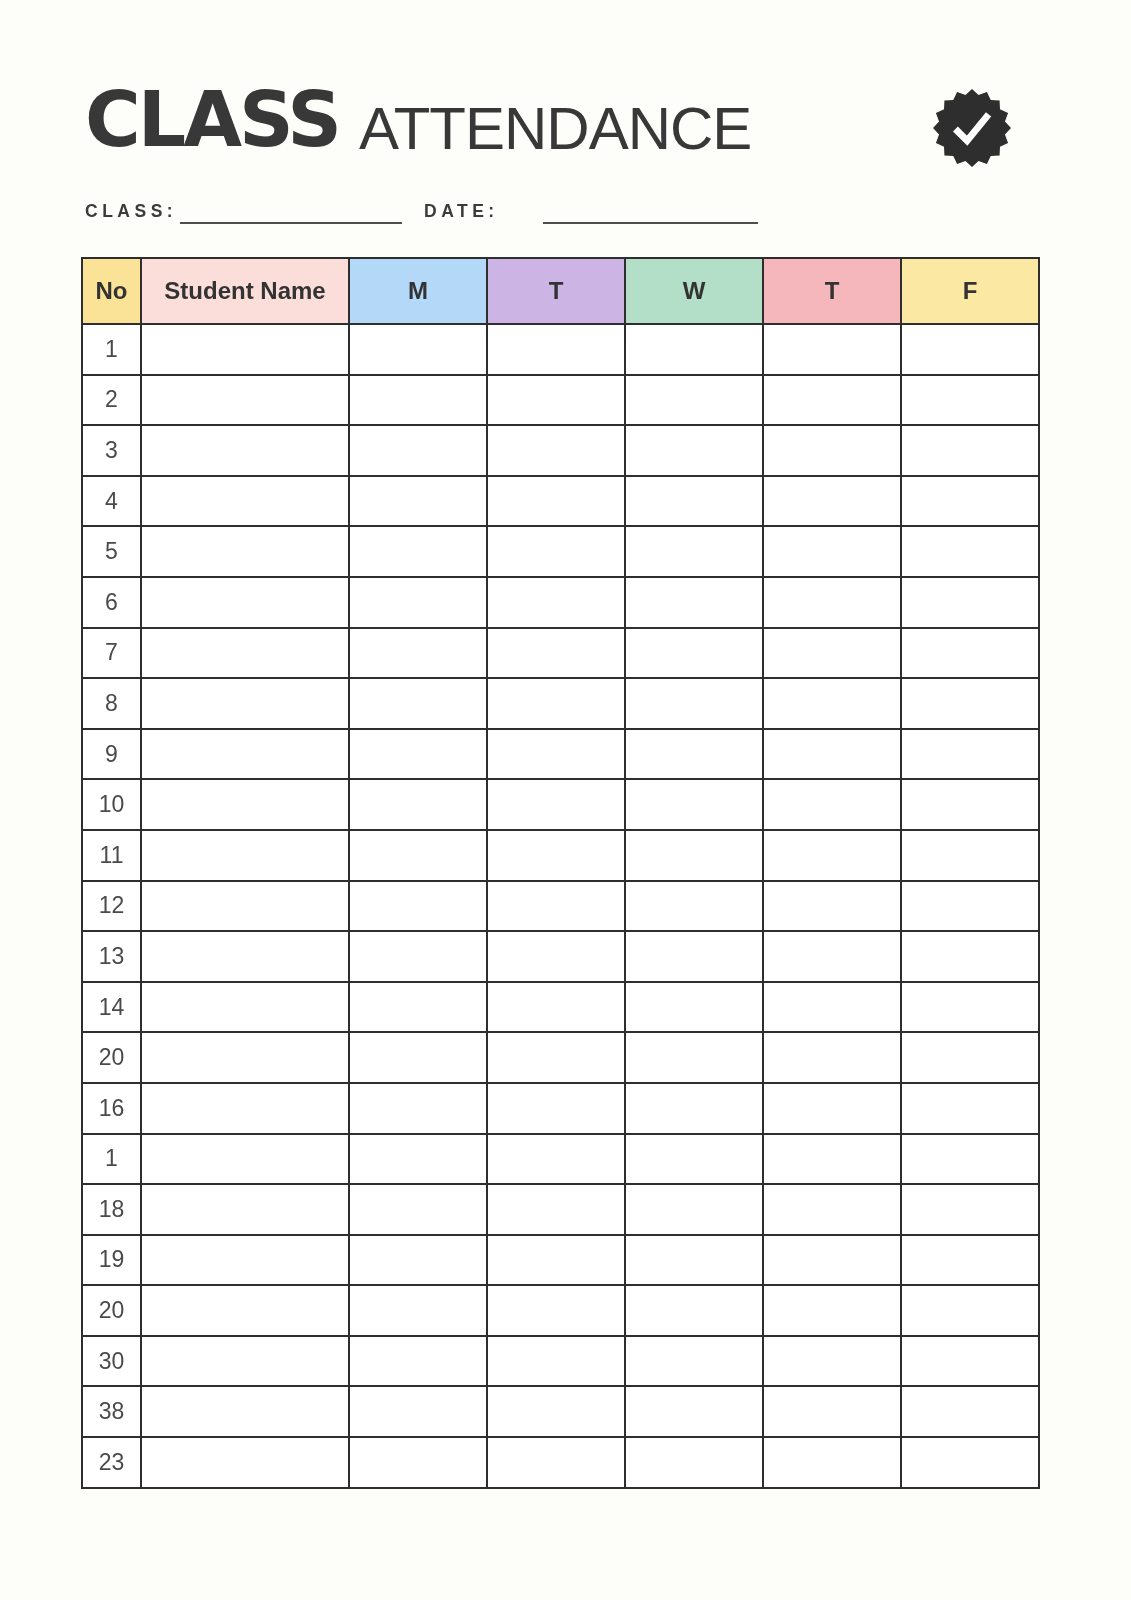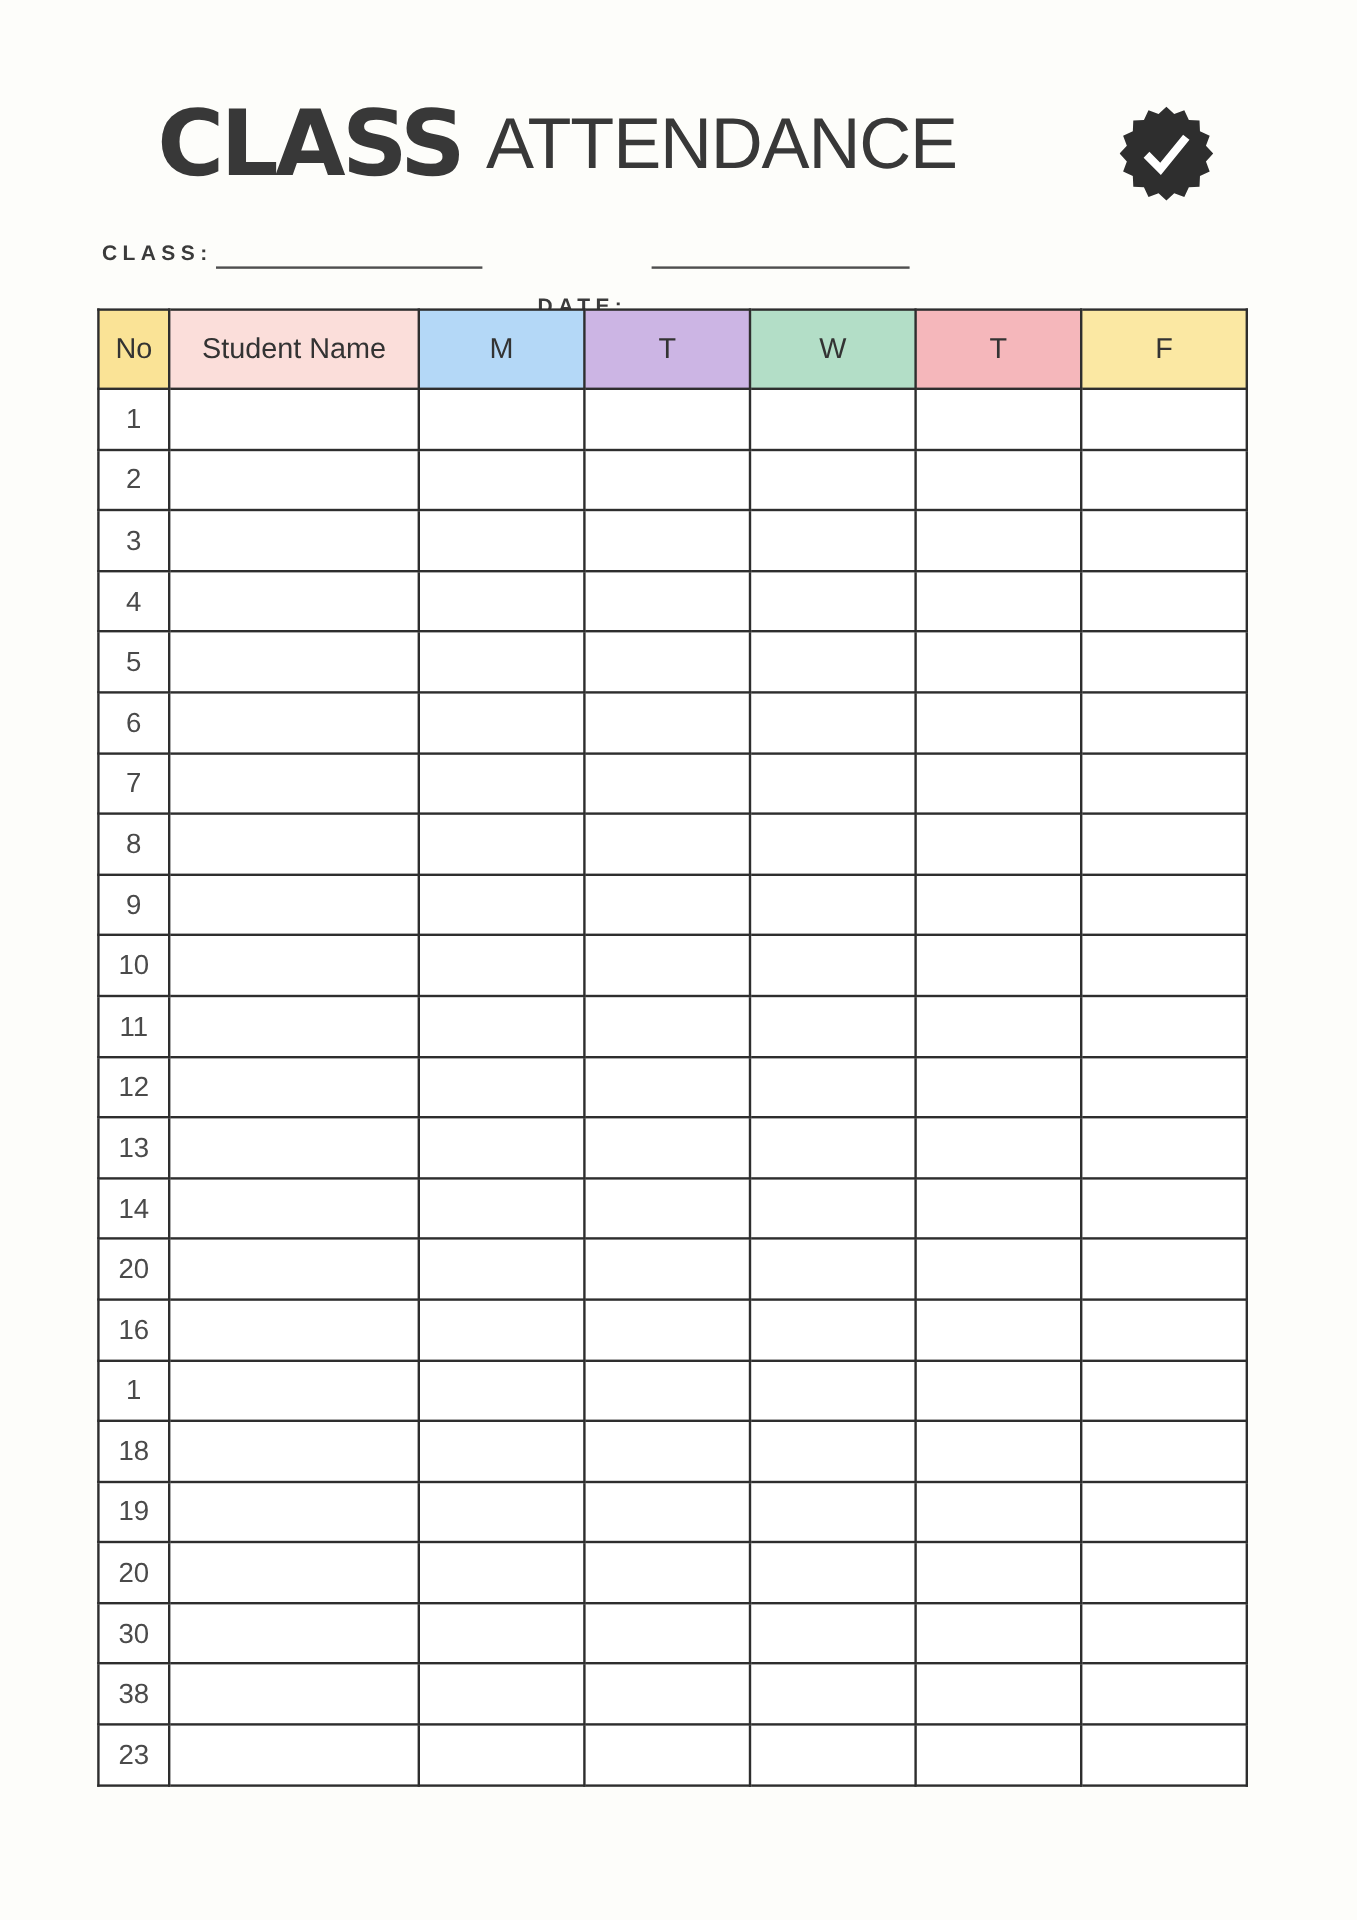--- a/index.html
+++ b/index.html
@@ -18,24 +18,23 @@
     height:1600px;
     background:var(--page-background);
     overflow:hidden;
   }
   
   .title-row{
     position:absolute;
     left:85px;
     top:78px;
     display:flex;
-    align-items:center;
+    align-items:flex-end;
     gap:20px;
     white-space:nowrap;
-    margin-left:46px;
   }
   .title-primary{
     font-family:"DejaVu Sans", sans-serif;
     font-weight:800;
     font-size:76px;
     letter-spacing:-3px;
     color:var(--ink);
     line-height:1.1;
   }
   .title-secondary{
@@ -57,21 +56,21 @@
   .form-row{ position:absolute; left:0; top:198px; width:919px; height:30px; }
   .form-label{
     position:absolute;
     font-size:17.5px;
     font-weight:bold;
     letter-spacing:4.5px;
     color:#3b3b3b;
     top:3px;
   }
   .form-label.class{ left:85px; }
-  .form-label.date{ left:448px;margin-top:44px; }
+  .form-label.date{ left:424px; }
   .fill-line{
     position:absolute;
     top:0;
     height:26px;
     border-bottom:2px solid var(--line);
     font-size:17px;
     color:#3b3b3b;
   }
   .fill-line.class{ left:180px; width:222px; }
   .fill-line.date{ left:543px; width:215px; }
@@ -84,21 +83,21 @@
     border-collapse:collapse;
     table-layout:fixed;
   }
   .sheet th, .sheet td{
     border:2px solid var(--border);
     padding:0;
   }
   .sheet th{
     height:66px;
     font-size:24px;
-    font-weight:normal;
+    font-weight:bold;
     color:#333333;
     text-align:center;
     vertical-align:middle;
   }
   .sheet td{
     height:50.6px;
     background:#ffffff;
     vertical-align:middle;
   }
   .sheet td.row-num{

